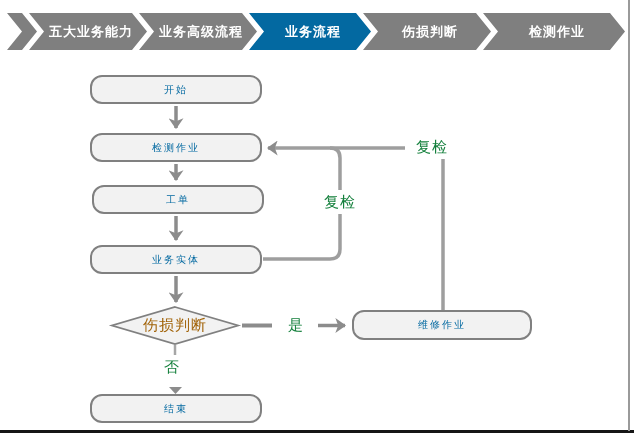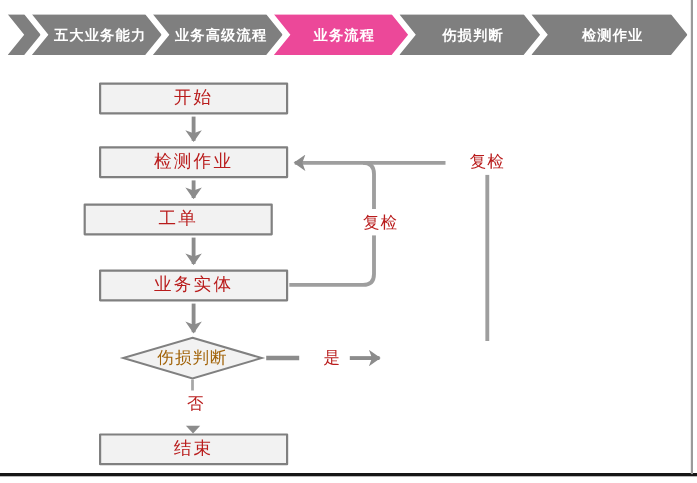--- a/index.html
+++ b/index.html
@@ -9,35 +9,35 @@
   }
   
   .stepper{position:absolute;left:7px;top:13px;height:37px;display:flex;align-items:stretch;}
   .chev{
     position:relative;background:#7f7f7f;color:#fff;margin-right:-8px;
     display:flex;align-items:center;justify-content:center;
     font-size:13px;font-weight:bold;letter-spacing:1px;
     clip-path:polygon(0 0,calc(100% - 15px) 0,100% 50%,calc(100% - 15px) 100%,0 100%,15px 50%);
     padding-left:6px;box-sizing:border-box;white-space:nowrap;
   }
-  .chev.active{background:#ec4899;}
+  .chev.active{background:#0369a1;}
   .chev.lead{width:30px;}
   
   .node{
-    position:absolute;background:#f2f2f2;border:2px solid #808080;border-radius:1px;
+    position:absolute;background:#f2f2f2;border:2px solid #808080;border-radius:12px;
     display:flex;align-items:center;justify-content:center;box-sizing:border-box;
-    font-size:16px;color:#b91c1c;letter-spacing:2px;
+    font-size:10px;color:#0369a1;letter-spacing:2px;
   }
   .diamond-label{
     position:absolute;display:flex;align-items:center;justify-content:center;
     font-size:15px;color:#a16207;letter-spacing:1px;
   }
   .edge-label{
-    position:absolute;background:#ffffff;display:flex;align-items:center;justify-content:flex-end;
-    font-size:15px;color:#b91c1c;letter-spacing:1px;
+    position:absolute;background:#ffffff;display:flex;align-items:center;justify-content:center;
+    font-size:15px;color:#15803d;letter-spacing:1px;
   }
   svg.wires{position:absolute;left:0;top:0;}
   
   .frame-bottom{position:absolute;left:0;top:430px;width:634px;height:3px;background:#161616;}
   .frame-right{position:absolute;left:628px;top:0;width:2px;height:431px;background:#9a9a9a;}
 </style>
 </head>
 <body>
 
 <div class="stage">
@@ -85,25 +85,28 @@
 
     <path d="M443,310 V158 Q443,148 433,148 H268" stroke="#9e9e9e" stroke-width="3.5" fill="none" marker-end="url(#ah)"></path>
   </svg>
 
   <div class="node" style="left:90px;top:75px;width:172px;height:29px">
       <span>开始</span>
     </div>
   <div class="node" style="left:90px;top:133px;width:172px;height:29px">
       <span>检测作业</span>
     </div>
-  <div class="node" style="left:76px;top:185px;width:172px;height:29px">
+  <div class="node" style="left:92px;top:185px;width:172px;height:29px">
       <span>工单</span>
     </div>
   <div class="node" style="left:90px;top:245px;width:172px;height:29px">
       <span>业务实体</span>
+    </div>
+  <div class="node" style="left:352px;top:310px;width:180px;height:30px">
+      <span>维修作业</span>
     </div>
   <div class="node" style="left:90px;top:394px;width:172px;height:29px">
       <span>结束</span>
     </div>
 
   <div class="diamond-label" style="left:112px;top:307px;width:126px;height:37px">
       <span>伤损判断</span>
     </div>
 
   <div class="edge-label" style="left:318px;top:190px;width:44px;height:24px">

